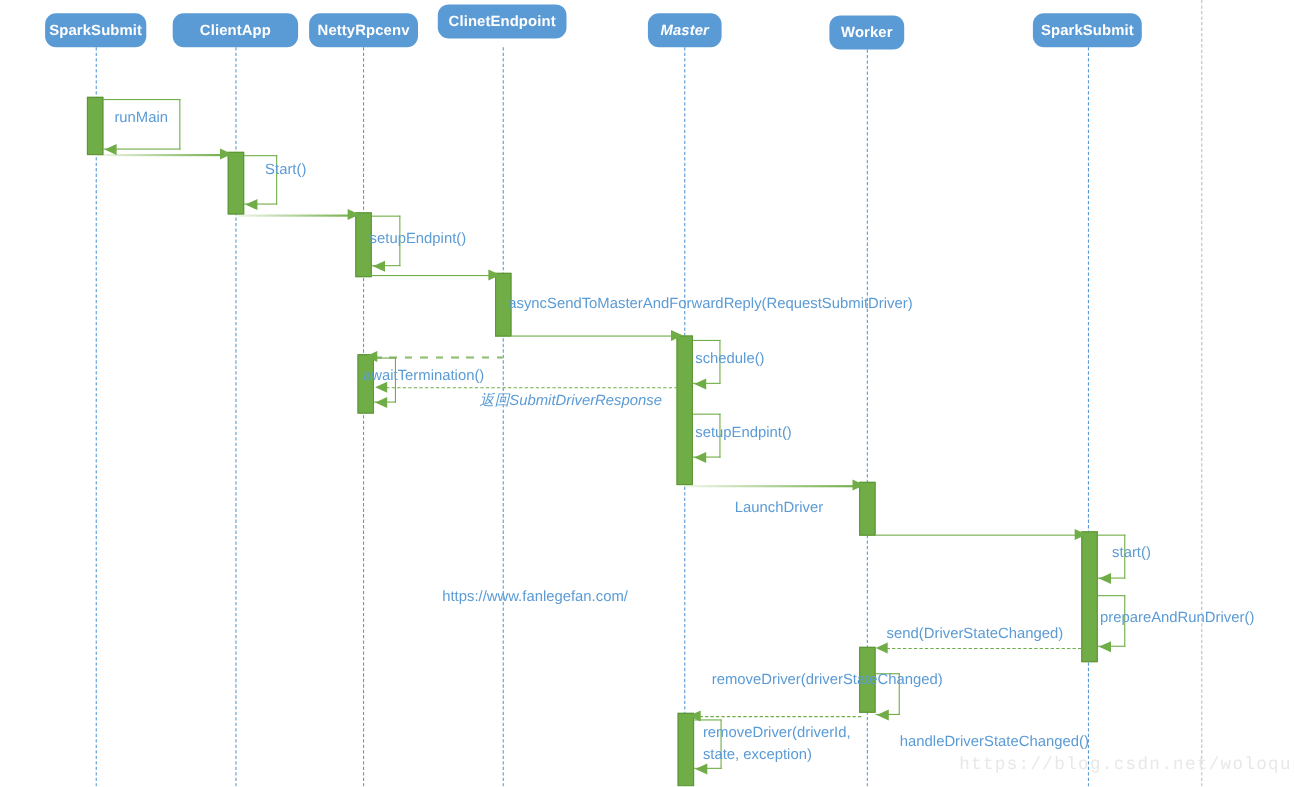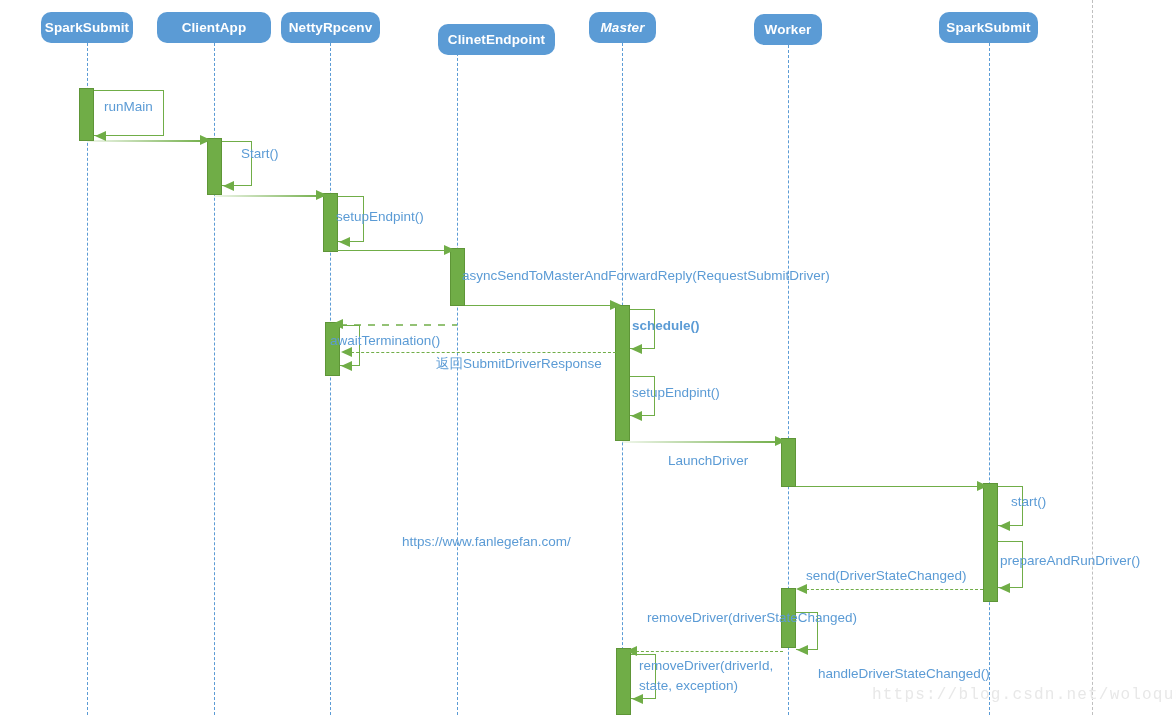--- a/index.html
+++ b/index.html
@@ -138,21 +138,21 @@
   <div id="participants">
       <div class="participant" style="left: 41px; top: 12px; width: 92px; height: 31px;">
         <span>SparkSubmit</span>
       </div>
       <div class="participant" style="left: 157px; top: 12px; width: 114px; height: 31px;">
         <span>ClientApp</span>
       </div>
       <div class="participant" style="left: 281px; top: 12px; width: 99px; height: 31px;">
         <span>NettyRpcenv</span>
       </div>
-      <div class="participant" style="left: 398px; top: 24px; width: 117px; height: 31px; margin-left: 40px;">
+      <div class="participant" style="left: 398px; top: 4px; width: 117px; height: 31px;">
         <span>ClinetEndpoint</span>
       </div>
       <div class="participant" style="left: 589px; top: 12px; width: 67px; height: 31px; font-style: italic;">
         <span>Master</span>
       </div>
       <div class="participant" style="left: 754px; top: 14px; width: 68px; height: 31px;">
         <span>Worker</span>
       </div>
       <div class="participant" style="left: 939px; top: 12px; width: 99px; height: 31px;">
         <span>SparkSubmit</span>
@@ -186,29 +186,29 @@
       <div class="selfcall" style="left: 338px; top: 196px; width: 26px; height: 46px;"></div>
       <div class="arrow left" style="left: 339px; top: 237px;"></div>
       <div class="label" style="left: 336px; top: 207px;">setupEndpint()</div>
       <div class="msg-line" style="left: 330px; top: 250px; width: 122px;"></div>
       <div class="arrow right" style="left: 444px; top: 245px;"></div>
       <div class="msg-line" style="left: 465px; top: 305px; width: 152px;"></div>
       <div class="arrow right" style="left: 610px; top: 300px;"></div>
       <div class="label wrap" style="left: 462px; top: 266px; width: 210px;">asyncSendToMasterAndForwardReply(RequestSubmitDriver)</div>
       <div class="selfcall" style="left: 630px; top: 309px; width: 25px; height: 40px;"></div>
       <div class="arrow left" style="left: 631px; top: 344px;"></div>
-      <div class="label" style="left: 632px; top: 316px; font-weight: bold;">schedule()</div>
+      <div class="label" style="left: 632px; top: 316px;">schedule()</div>
       <div class="msg-line fade-ld" style="left: 340px; top: 324px; width: 117px;"></div>
       <div class="arrow left" style="left: 332px; top: 319px;"></div>
       <div class="selfcall" style="left: 340px; top: 325px; width: 20px; height: 41px;"></div>
       <div class="arrow left" style="left: 341px; top: 361px;"></div>
       <div class="label" style="left: 330px; top: 331px;">awaitTermination()</div>
       <div class="msg-line dashed" style="left: 346px; top: 352px; width: 270px;"></div>
       <div class="arrow left" style="left: 341px; top: 347px;"></div>
-      <div class="label" style="left: 436px; top: 354px;">返回SubmitDriverResponse</div>
+      <div class="label" style="left: 436px; top: 354px; font-style: italic;">返回SubmitDriverResponse</div>
       <div class="selfcall" style="left: 630px; top: 376px; width: 25px; height: 40px;"></div>
       <div class="arrow left" style="left: 631px; top: 411px;"></div>
       <div class="label" style="left: 632px; top: 383px;">setupEndpint()</div>
       <div class="msg-line fade-l" style="left: 622px; top: 441px; width: 160px;"></div>
       <div class="arrow right" style="left: 775px; top: 436px;"></div>
       <div class="label" style="left: 668px; top: 451px; text-align: right;">LaunchDriver</div>
       <div class="msg-line" style="left: 796px; top: 486px; width: 188px;"></div>
       <div class="arrow right" style="left: 977px; top: 481px;"></div>
       <div class="selfcall" style="left: 998px; top: 486px; width: 25px; height: 40px;"></div>
       <div class="arrow left" style="left: 999px; top: 521px;"></div>

